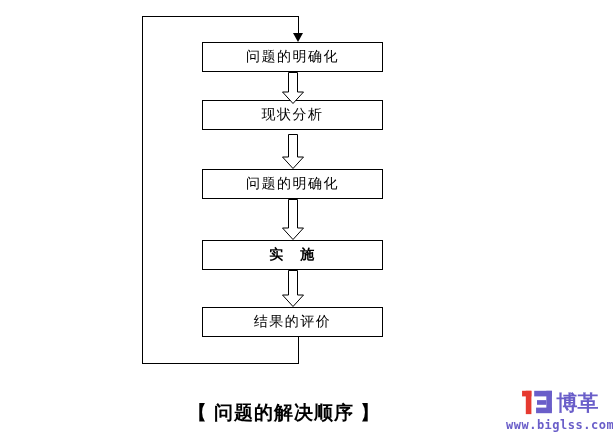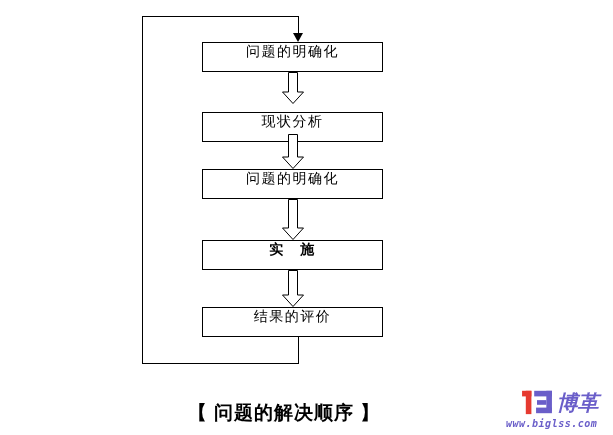--- a/index.html
+++ b/index.html
@@ -3,61 +3,61 @@
 <meta charset="utf-8">
 <style>
   html,body { margin:0; padding:0; background:#fff; }
   #canvas {
     position:relative; width:613px; height:435px; background:#ffffff;
     font-family:"Liberation Sans", sans-serif; overflow:hidden;
   }
   .flow-box {
     position:absolute; left:202px; width:179px; height:28px;
     border:1px solid #000; background:#fff;
-    display:flex; align-items:flex-start; justify-content:center;
+    display:flex; align-items:center; justify-content:center;
     font-size:14px; color:#000; letter-spacing:1.5px;
   }
   .hline, .vline { position:absolute; background:#000; }
   .hline { height:1px; }
   .vline { width:1px; }
   .arrowhead-down {
     position:absolute; width:0; height:0;
     border-left:5px solid transparent; border-right:5px solid transparent;
     border-top:9px solid #000;
   }
   .block-arrow { position:absolute; left:281px; width:24px; }
   .caption {
     position:absolute; left:144px; top:400px; width:280px;
     text-align:center; font-weight:bold; font-size:19px; color:#000;
     letter-spacing:1px;
   }
-  .logo { position:absolute; left:506px; top:388px; width:106px;font-style:italic; }
+  .logo { position:absolute; left:506px; top:388px; width:106px; }
   .logo-row { display:flex; align-items:center; gap:3px; justify-content:center; }
   .brand-text { font-size:21px; font-weight:bold; line-height:1; }
   .logo-url {
-    font-size:10px; font-weight:bold;
+    text-align:center; font-size:12px; font-weight:bold;
     font-family:"DejaVu Sans Mono", monospace; letter-spacing:0.5px; margin-top:2px;
   }
 </style>
 </head>
 <body>
 
 <div id="canvas">
 
   <div class="vline" style="left:142px; top:16px; height:347px;"></div>
   <div class="hline" style="left:142px; top:16px; width:157px;"></div>
   <div class="vline" style="left:298px; top:16px; height:18px;"></div>
   <div class="arrowhead-down" style="left:293px; top:33px;"></div>
   <div class="vline" style="left:298px; top:337px; height:26px;"></div>
   <div class="hline" style="left:142px; top:363px; width:157px;"></div>
 
   <div class="flow-box" style="top:42px;">
     <span>问题的明确化</span>
   </div>
-  <div class="flow-box" style="top:112px;">
+  <div class="flow-box" style="top:100px;">
     <span>现状分析</span>
   </div>
   <div class="flow-box" style="top:169px;">
     <span>问题的明确化</span>
   </div>
   <div class="flow-box" style="top:240px;font-weight:bold;">
     <span>实　施</span>
   </div>
   <div class="flow-box" style="top:307px;">
     <span>结果的评价</span>

